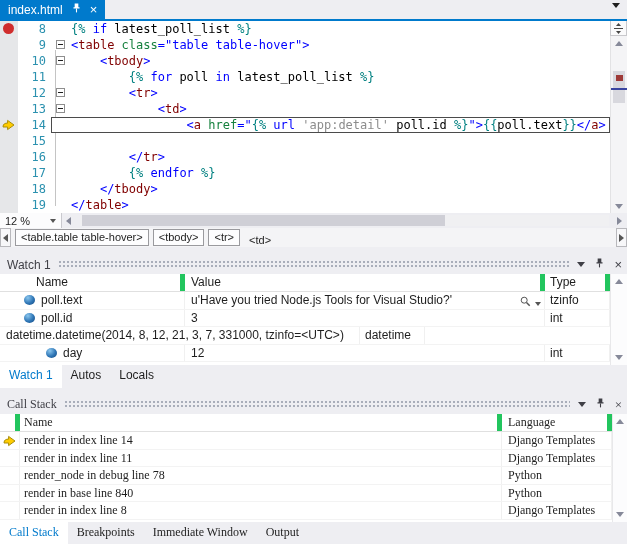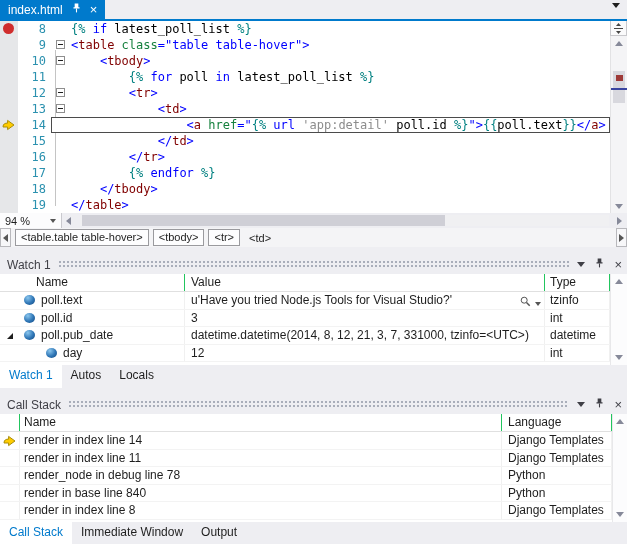--- a/index.html
+++ b/index.html
@@ -57,36 +57,36 @@
   .zoomcombo{width:62px;height:15px;background:#FCFCFD;border-right:1px solid #C9C9CE;display:flex;align-items:center;justify-content:space-between;padding:0 5px;box-sizing:border-box;font-size:11px;}
   .hs-left{margin:0 3px 0 4px;}
   .hstrack{position:absolute;left:80px;right:18px;top:2px;bottom:2px;background:#F0F0F2;}
   .hsthumb{position:absolute;left:2px;width:363px;top:0;bottom:0;background:#CFCFD6;}
   .hs-right{position:absolute;right:5px;top:4px;}
 
   
   .breadcrumb{position:absolute;top:228px;left:0;right:0;height:19px;background:#F4F4F6;display:flex;align-items:center;}
   .bc-arrow{width:11px;height:19px;border:1px solid #B8B8BC;background:#F7F7F9;display:flex;align-items:center;justify-content:center;box-sizing:border-box;flex:none;}
   .bc-arrow.right{position:absolute;right:0;top:0;}
-  .chips{display:flex;gap:4px;margin-left:4px;align-items:center;}
+  .chips{display:flex;gap:4px;margin-left:4px;align-items:flex-end;}
   .crumb{font-size:11px;white-space:nowrap;}
   .crumb.chip{border:1px solid #9A9A9E;background:#FDFDFE;padding:0 5px;height:15px;line-height:15px;}
   .crumb.plain{padding:0 5px;}
 
   
   .panel{position:absolute;left:0;right:0;background:#EEEEF2;}
   .ptitle{height:19px;display:flex;align-items:center;padding:0 5px;color:#3F3F46;}
   .ptitle .label{padding:0 7px 0 2px;white-space:nowrap;}
   .dots{flex:1;height:9px;background-image:radial-gradient(circle,#A9AEBA 0.9px,transparent 1px);background-size:4px 4px;margin-right:8px;}
   .picons{display:flex;align-items:center;gap:9px;color:#3F3F46;}
   .picons .x{font-size:13px;line-height:1;}
 
   .grid{background:#fff;position:relative;}
   .ghead{display:flex;height:17px;line-height:17px;background:#fff;border-bottom:1px solid #E0E0E0;width:610px;}
-  .gh{border-right:1px solid #22c55e;box-sizing:border-box;white-space:nowrap;overflow:hidden;}
+  .gh{border-right:5px solid #22c55e;box-sizing:border-box;white-space:nowrap;overflow:hidden;}
   .grow{display:flex;height:17.5px;line-height:17.5px;border-bottom:1px solid #F3F3F3;box-sizing:border-box;}
   .gcell{border-right:1px solid #F0F0F0;box-sizing:border-box;white-space:nowrap;overflow:hidden;position:relative;}
   .gfill{background:#fff;}
   .gvscroll{position:absolute;right:0;top:0;bottom:0;width:17px;background:#FCFCFD;border-left:1px solid #E8E8EA;box-sizing:border-box;}
   .gvs-up{position:absolute;top:5px;left:4px;}
   .gvs-down{position:absolute;bottom:5px;left:4px;}
 
   
   .wname{width:185px;}
   .wval{width:360px;}
@@ -203,24 +203,20 @@
           </span>
           <span class="lnum">14</span>
           <span class="codewrap curbox">
             <span class="foldcol"></span>
             <span class="code"><span class="tok-pl">                </span><span class="tok-del">&lt;</span><span class="tok-tag">a</span><span class="tok-pl"> </span><span class="tok-attr">href</span><span class="tok-del">="</span><span class="tok-dj">{%</span><span class="tok-pl"> </span><span class="tok-kw">url</span><span class="tok-pl"> </span><span class="tok-str">'app:detail'</span><span class="tok-pl"> poll.id </span><span class="tok-dj">%}</span><span class="tok-del">"&gt;</span><span class="tok-dj">{{</span><span class="tok-pl">poll.text</span><span class="tok-dj">}}</span><span class="tok-del">&lt;/</span><span class="tok-tag">a</span><span class="tok-del">&gt;</span></span>
           </span>
         </div>
         <div class="line">
           <span class="bpm"></span>
           <span class="lnum">15</span>
-          <span class="codewrap">
-            <span class="foldcol"></span>
-            <span class="code"><span class="tok-pl">            </span><span class="tok-del">&lt;/</span><span class="tok-tag">td</span><span class="tok-del">&gt;</span></span>
-          </span>
         </div>
         <div class="line">
           <span class="bpm"></span>
           <span class="lnum">16</span>
           <span class="codewrap">
             <span class="foldcol"></span>
             <span class="code"><span class="tok-pl">        </span><span class="tok-del">&lt;/</span><span class="tok-tag">tr</span><span class="tok-del">&gt;</span></span>
           </span>
         </div>
         <div class="line">
@@ -259,21 +255,21 @@
       <span class="tri-up vs-up"></span>
       <div class="vthumb"></div>
       <div class="mark-bp"></div>
       <div class="mark-caret"></div>
       <span class="tri-down vs-down"></span>
     </div>
   </div>
 
   <div class="bottombar">
     <div class="zoomcombo">
-      <span>94 %</span>
+      <span>12 %</span>
       <span class="chev-sm"></span>
     </div>
     <span class="tri-left hs-left"></span>
     <div class="hstrack">
       <div class="hsthumb"></div>
     </div>
     <span class="tri-right hs-right"></span>
   </div>
 
   <div class="breadcrumb">
@@ -321,21 +317,20 @@
                 <span class="chev-sm"></span>
               </span></span>
             <span class="gcell wtype"><span>tzinfo</span></span>
           </div>
           <div class="grow">
             <span class="gcell wname ind1"><span class="sphere"></span><span>poll.id</span></span>
             <span class="gcell wval"><span>3</span></span>
             <span class="gcell wtype"><span>int</span></span>
           </div>
           <div class="grow">
-            <span class="gcell wname ind1"><span class="exp"></span><span class="sphere"></span><span>poll.pub_date</span></span>
             <span class="gcell wval"><span>datetime.datetime(2014, 8, 12, 21, 3, 7, 331000, tzinfo=&lt;UTC&gt;)</span></span>
             <span class="gcell wtype"><span>datetime</span></span>
           </div>
           <div class="grow">
             <span class="gcell wname ind2"><span class="sphere"></span><span>day</span></span>
             <span class="gcell wval"><span>12</span></span>
             <span class="gcell wtype"><span>int</span></span>
           </div>
         </div>
       <div class="gfill" style="height:3px;width:610px;"></div>
@@ -344,21 +339,21 @@
         <span class="tri-down gvs-down"></span>
       </div>
     </div>
     <div class="ptabs" id="watch-tabs">
         <span class="ptab active">Watch 1</span>
         <span class="ptab">Autos</span>
         <span class="ptab">Locals</span>
       </div>
   </div>
 
-  <div class="panel" style="top:395px;height:149px;">
+  <div class="panel" style="top:395px;height:149px;font-family:Liberation Serif, serif;">
     <div class="ptitle">
       <span class="label">Call Stack</span>
       <span class="dots"></span>
       <span class="picons">
         <span class="chev"></span>
         <span><svg width="11" height="12" viewBox="0 0 12 12">
               <path d="M4 1h4v4.2h1.3v1.3H2.7V5.2H4z" fill="#3F3F46"></path>
               <path d="M6 6.5V10.8" stroke="#3F3F46" stroke-width="1.2"></path>
             </svg></span>
         <span class="x">×</span>
@@ -402,18 +397,19 @@
           </div>
         </div>
       <div class="gfill" style="height:2.5px;width:612px;"></div>
       <div class="gvscroll" style="width:15px;">
         <span class="tri-up gvs-up" style="left:3px;"></span>
         <span class="tri-down gvs-down" style="left:3px;"></span>
       </div>
     </div>
     <div class="ptabs" id="callstack-tabs">
         <span class="ptab active">Call Stack</span>
+        <span class="ptab">Breakpoints</span>
         <span class="ptab">Immediate Window</span>
         <span class="ptab">Output</span>
       </div>
   </div>
 
 </div>
 
 </body></html>

